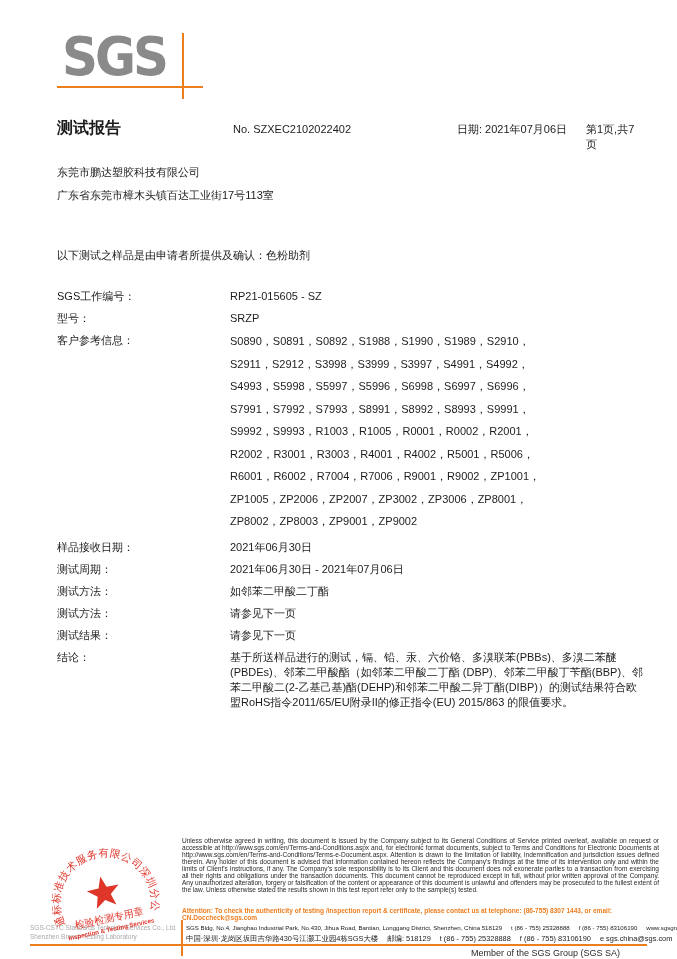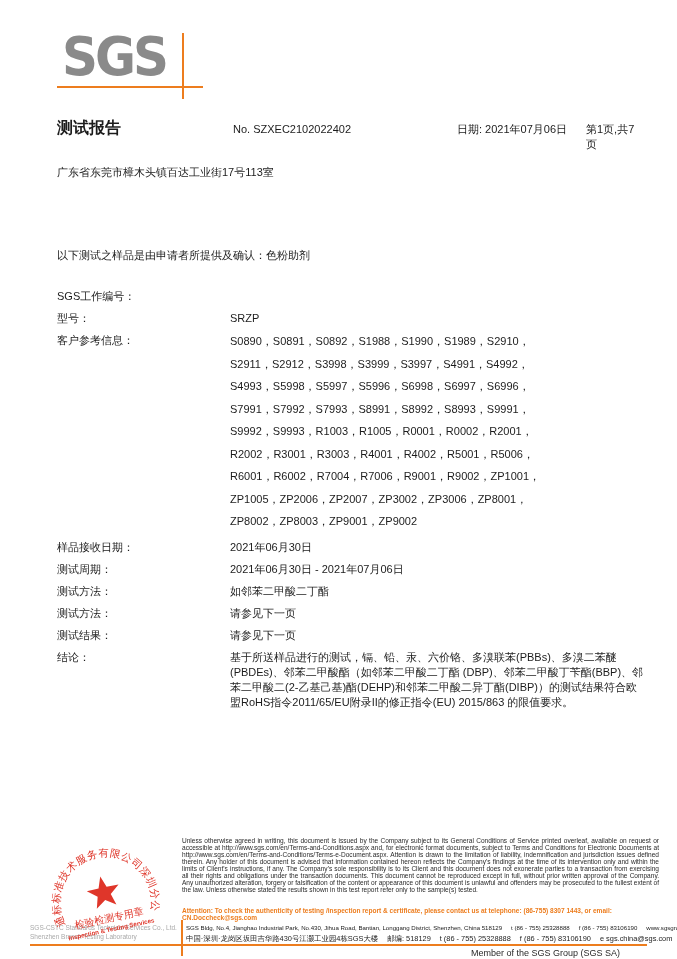--- a/index.html
+++ b/index.html
@@ -60,28 +60,30 @@
   <div class="logo-vline"></div>
 
   <div class="title-row">
     <span class="doc-title">测试报告</span>
     <span class="report-no">No. SZXEC2102022402</span>
     <span class="report-date">日期: 2021年07月06日</span>
     <span class="report-page">第1页,共7页</span>
   </div>
 
   <div class="applicant">
+    <div>东莞市鹏达塑胶科技有限公司</div>
     <div>广东省东莞市樟木头镇百达工业街17号113室</div>
   </div>
 
   <div class="body">
     <div class="intro">以下测试之样品是由申请者所提供及确认：色粉助剂</div>
 
     <div class="frow">
       <span class="flabel">SGS工作编号：</span>
+      <span class="fvalue">RP21-015605 - SZ</span>
     </div>
 
     <div class="frow">
       <span class="flabel">型号：</span>
       <span class="fvalue">SRZP</span>
     </div>
 
     <div class="frow">
       <span class="flabel">客户参考信息：</span>
       <span class="fvalue multiline">S0890，S0891，S0892，S1988，S1990，S1989，S2910，

